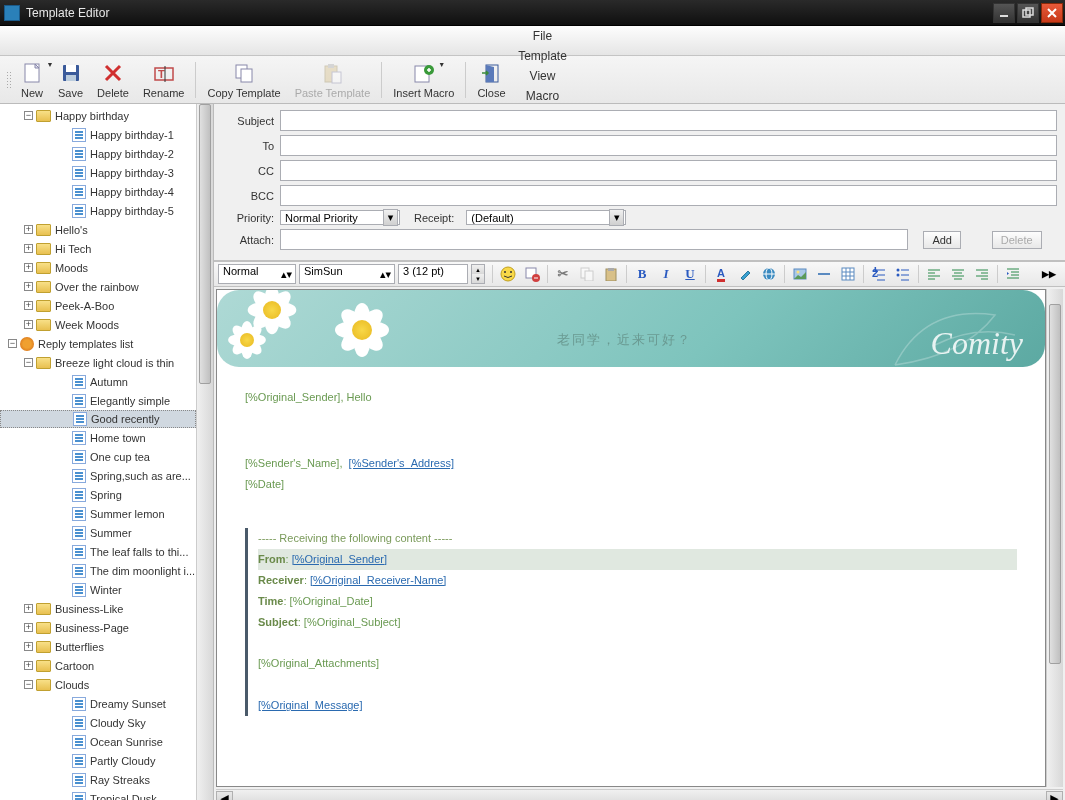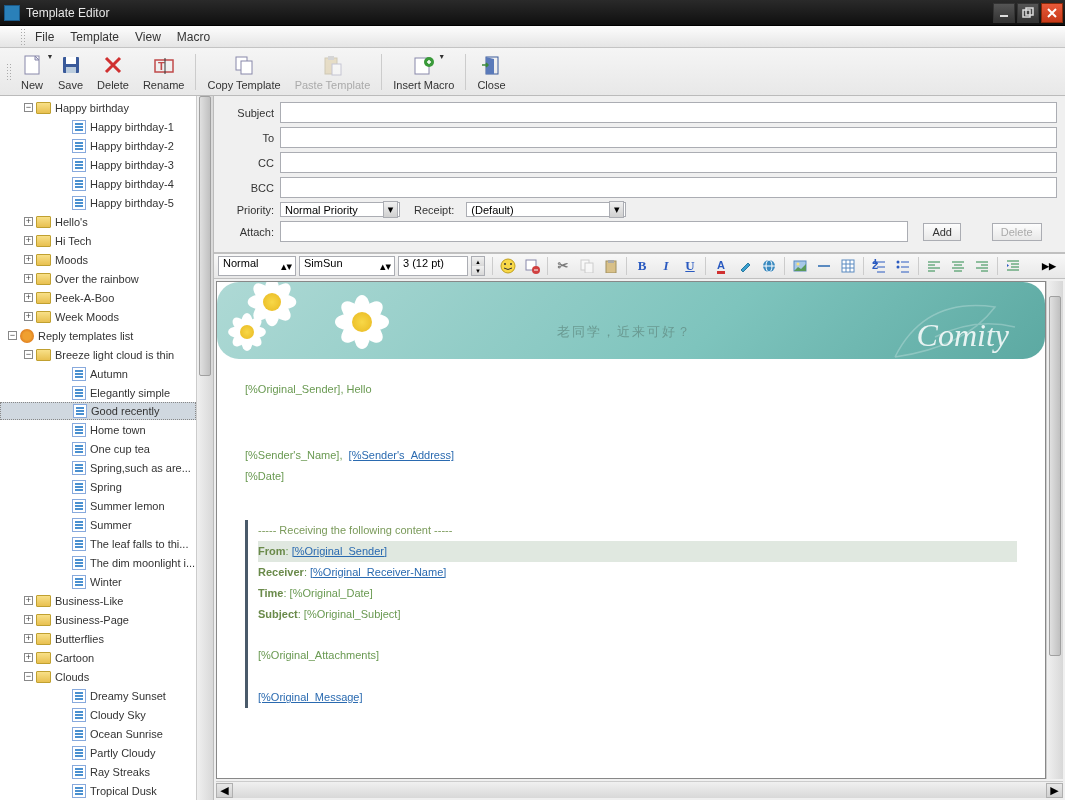--- a/index.html
+++ b/index.html
@@ -6,21 +6,21 @@
 body { width: 1065px; height: 800px; background: #1a1a1a; overflow: hidden; }
 .titlebar { height: 26px; background: linear-gradient(#2a2a2a, #0f0f0f); display: flex; align-items: center; padding: 0 2px 0 4px; border-bottom: 1px solid #000; }
 .titlebar-icon { width: 16px; height: 16px; background: #2a80b9; border: 1px solid #1a5a8a; margin-right: 6px; }
 .titlebar-title { color: #e8e8e8; flex: 1; font-size: 12px; }
 .win-buttons { display: flex; gap: 2px; }
 .win-btn { width: 22px; height: 20px; border: 1px solid #333; display: flex; align-items: center; justify-content: center; cursor: pointer; }
 .win-min { background: linear-gradient(#555,#333); }
 .win-max { background: linear-gradient(#555,#333); }
 .win-close { background: linear-gradient(#e85a3a,#c73818); border-color: #8a2a0a; }
 .win-btn svg { width: 12px; height: 12px; }
-.menubar { height: 22px; background: linear-gradient(#fdfdfd,#e5e5e5); display: flex; align-items: center; padding-left: 20px; border-bottom: 1px solid #c4c4c4; }
+.menubar { height: 30px; background: linear-gradient(#fdfdfd,#e5e5e5); display: flex; align-items: center; padding-left: 20px; border-bottom: 1px solid #c4c4c4; flex-direction: column; }
 .menubar span { padding: 3px 8px; cursor: pointer; color: #333; font-size: 12px; }
 .dotgrip { width: 5px; height: 18px; background-image: radial-gradient(#aaa 1px, transparent 1px); background-size: 3px 3px; margin-right: 2px; }
 .toolbar { height: 48px; background: linear-gradient(#f5f5f5,#e8e8e8); display: flex; align-items: center; padding-left: 6px; border-bottom: 1px solid #bbb; }
 .tool-btn { display: flex; flex-direction: column; align-items: center; justify-content: center; padding: 2px 6px; cursor: pointer; border: 1px solid transparent; color: #333; height: 44px; }
 .tool-btn.disabled { color: #aaa; }
 .tool-ico { width: 24px; height: 24px; margin-bottom: 2px; display: flex; align-items: center; justify-content: center; }
 .tool-sep { width: 1px; height: 36px; background: #ccc; margin: 0 4px; }
 .content { display: flex; height: 704px; background: #f0f0f0; }
 .sidebar { width: 214px; border-right: 1px solid #bbb; background: #fff; display: flex; }
 .tree { flex: 1; overflow: hidden; padding-top: 2px; }
@@ -54,21 +54,21 @@
 .fmt-sep { width: 1px; height: 18px; background: #ccc; margin: 0 3px; }
 .editor-wrap { flex: 1; display: flex; }
 .editor { flex: 1; background: #fff; overflow: hidden; position: relative; border: 1px solid #888; margin: 2px 0 2px 2px; }
 .editor-scroll { width: 17px; background: linear-gradient(90deg,#f0f0f0,#d8d8d8); border-left: 1px solid #ccc; position: relative; margin: 2px 2px 2px 0; }
 .editor-thumb { position: absolute; top: 15px; left: 2px; right: 2px; height: 360px; background: linear-gradient(90deg,#e0e0e0,#c0c0c0); border: 1px solid #a0a0a0; border-radius: 2px; }
 .banner { height: 77px; background: linear-gradient(135deg, #aed9d5 0%, #7ec4bd 60%, #5ca9a2 100%); position: relative; overflow: hidden; border-radius: 22px; }
 .daisy { position: absolute; width: 50px; height: 50px; }
 .daisy .center { position: absolute; width: 20px; height: 20px; background: radial-gradient(#f8d848,#e8b820); border-radius: 50%; top: 15px; left: 15px; z-index: 2; }
 .daisy .petal { position: absolute; width: 16px; height: 26px; background: #fff; border-radius: 50%; top: 12px; left: 17px; transform-origin: 50% 50%; }
 .banner-text { position: absolute; bottom: 18px; left: 340px; color: #6a9a92; font-family: 'SimSun', serif; font-size: 13px; letter-spacing: 2px; }
-.comity { position: absolute; right: 36px; top: 35px; color: #fff; font-family: 'Brush Script MT', cursive; font-size: 32px; font-style: italic; opacity: 0.85; }
+.comity { position: absolute; right: 22px; top: 35px; color: #fff; font-family: 'Brush Script MT', cursive; font-size: 32px; font-style: italic; opacity: 0.85; }
 .leaf-outline { position: absolute; right: 10px; top: 5px; width: 160px; height: 90px; opacity: 0.25; }
 .email-body { padding: 20px 28px; font-family: 'Courier New', monospace; font-size: 12px; line-height: 1.9; }
 .macro { color: #6a9a52; }
 .macro-u { color: #2a6ab0; text-decoration: underline; }
 .quote-block { border-left: 3px solid #4a5a6a; padding-left: 10px; margin-top: 10px; }
 .quote-hdr { color: #7a9a5a; }
 .quote-key { color: #6a8a4a; font-weight: bold; }
 .highlight-line { background: #e0e8e0; }
 .hscroll { height: 17px; background: linear-gradient(#f0f0f0,#d8d8d8); border-top: 1px solid #ccc; display: flex; align-items: center; margin: 0 2px 2px 2px; }
 .hscroll-btn { width: 17px; height: 15px; background: linear-gradient(#e8e8e8,#d0d0d0); border: 1px solid #b0b0b0; display: flex; align-items: center; justify-content: center; }

